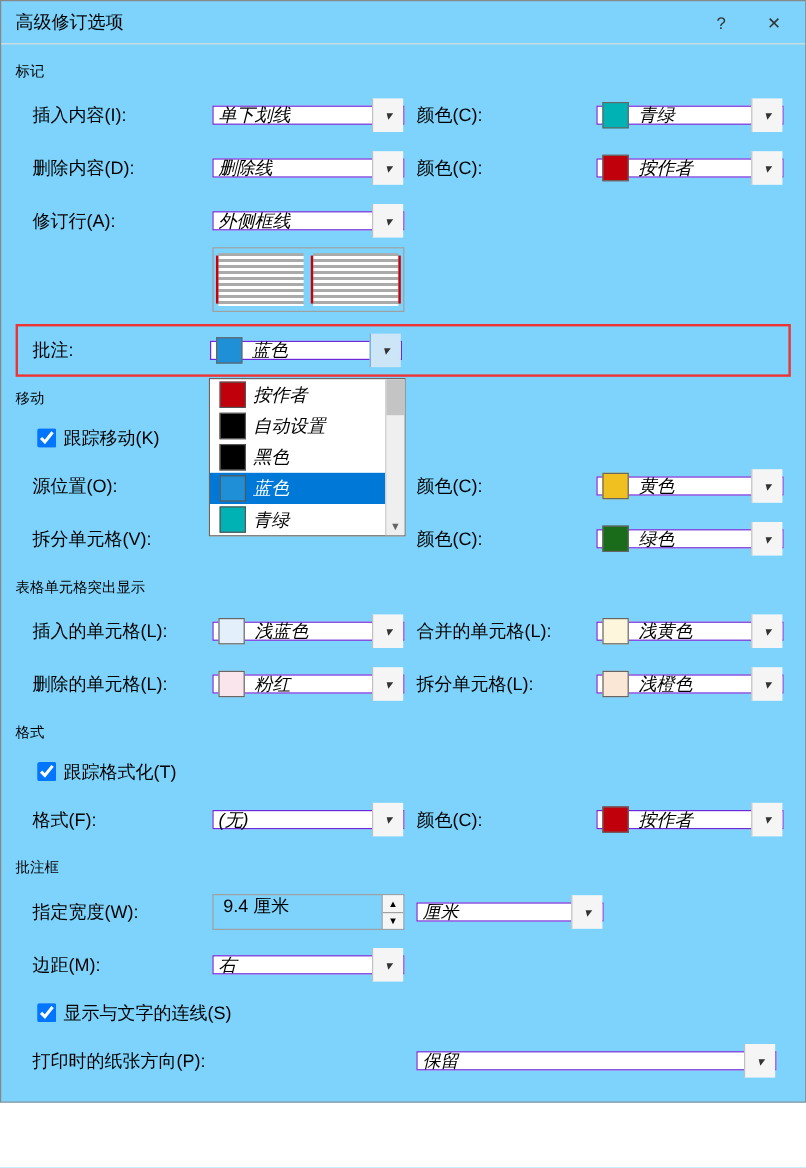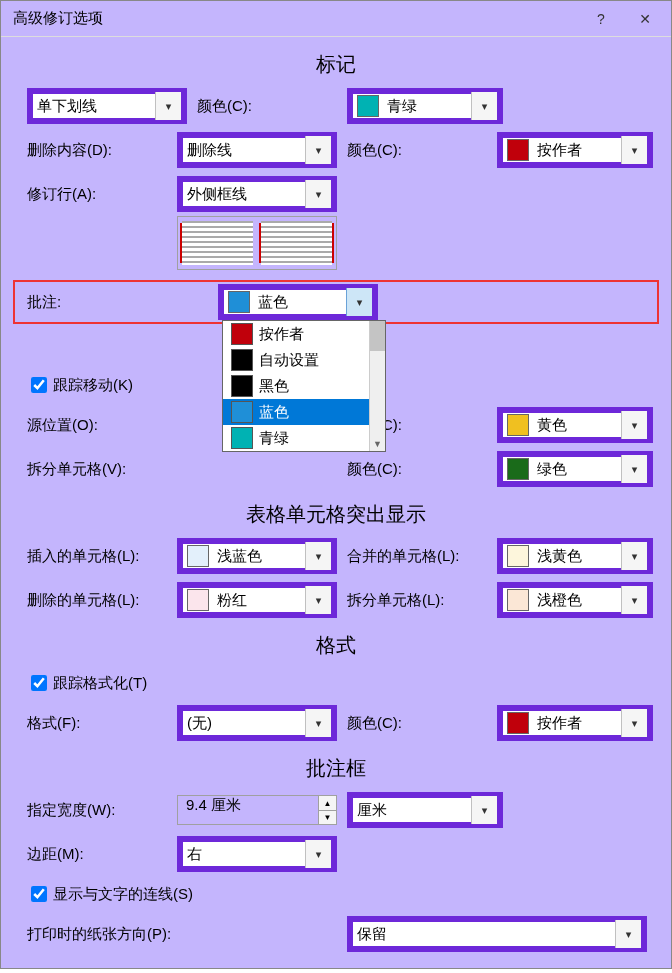--- a/index.html
+++ b/index.html
@@ -1,29 +1,29 @@
 <!DOCTYPE html>
 <html><head>
 <meta charset="utf-8">
 <style>
   * { box-sizing: border-box; font-family: "Microsoft YaHei", "Segoe UI", sans-serif; }
   body { margin: 0; padding: 0; background: #fff; font-size: 14px; color: #000; width: 672px; }
-  .dialog { width: 672px; border: 1px solid #888; background: #c4b5fd; }
+  .dialog { width: 672px; border: 1px solid #888; background: #7dd3fc; }
   .titlebar { height: 36px; display: flex; align-items: center; padding: 0 4px 0 12px; border-bottom: 1px solid #ddd; }
   .titlebar .title { flex: 1; font-size: 15px; }
   .titlebar .btn { width: 44px; height: 32px; display: flex; align-items: center; justify-content: center; font-size: 14px; color: #333; }
   .content { padding: 4px 12px 12px 12px; }
-  .section-title { font-size: 20px; margin: 10px 0 6px 0; padding: 0; text-align: center; }
+  .section-title { font-size: 12px; margin: 10px 0 6px 0; padding: 0; }
   .row { display: flex; align-items: center; min-height: 44px; }
   .indent { padding-left: 14px; }
   .lbl { width: 150px; font-size: 15px; }
   .lbl2 { width: 150px; font-size: 15px; }
   .col2 { display:flex; align-items:center; margin-left: 10px; }
   .ctl { width: 160px; height: 30px; }
-  .combo { display:flex; align-items:center; border: 6px solid #6d28d9; background:#fff; height:36px; position:relative; }
+  .combo { display:flex; align-items:center; border: 1px solid #6d28d9; background:#fff; height:16px; position:relative;font-style:italic; }
   .combo .swatch { width:22px; height:22px; margin: 0 4px 0 4px; border:1px solid #666; flex:0 0 auto; }
   .combo .text { flex:1; padding-left:4px; font-size:15px; }
   .combo .arrow { width:26px; height:28px; display:flex; align-items:center; justify-content:center; border-left:1px solid #c0c0c0; font-size:11px; color:#333; background:#f5f5f5; }
   .combo-wide { width:156px; }
   .checkbox-row { display:flex; align-items:center; padding-left:14px; min-height:36px; }
   .checkbox-row input { margin-right:6px; width:16px; height:16px; }
   .checkbox-row label { font-size:15px; }
   .spinner { display:flex; border:1px solid #a0a0a0; width:160px; height:30px; }
   .spinner .text { flex:1; padding-left:8px; font-size:15px; }
   .spinner .spin-btns { display:flex; flex-direction:column; width:18px; border-left:1px solid #a0a0a0; }
@@ -52,20 +52,21 @@
   <div class="titlebar">
     <span class="title">高级修订选项</span>
     <div class="btn">?</div>
     <div class="btn">✕</div>
   </div>
   <div class="content">
 
     <div class="section-title">标记</div>
 
     <div class="row indent">
+      <span class="lbl"><span>插入内容(I):</span></span>
       <div class="combo ctl">
         <span class="text">单下划线</span>
         <span class="arrow">▾</span>
       </div>
       <div class="col2">
         <span class="lbl2">颜色(C):</span>
         <div class="combo combo-wide">
           <span class="swatch" style="background:#00b2b3"></span>
           <span class="text">青绿</span>
           <span class="arrow">▾</span>
@@ -95,21 +96,21 @@
         <span class="text">外侧框线</span>
         <span class="arrow">▾</span>
       </div>
     </div>
 
     <div class="preview">
       <div class="page"></div>
       <div class="page page2"></div>
     </div>
 
-    <div class="row highlight-box" style="margin-top:10px; padding-left:12px;gap:43px;">
+    <div class="row highlight-box" style="margin-top:10px; padding-left:12px;">
       <span class="lbl" style="width:148px">批注:</span>
       <div class="combo ctl" style="position:relative">
         <span class="swatch" style="background:#1f8fd7"></span>
         <span class="text">蓝色</span>
         <span class="arrow" style="background:#cde6f7;border-left-color:#6aa2d8">▾</span>
         <div class="dropdown-open">
           <div class="items" id="dd-items">
               <div class="item">
                 <span class="swatch" style="background: rgb(192, 0, 11);"></span>
                 <span>按作者</span>

